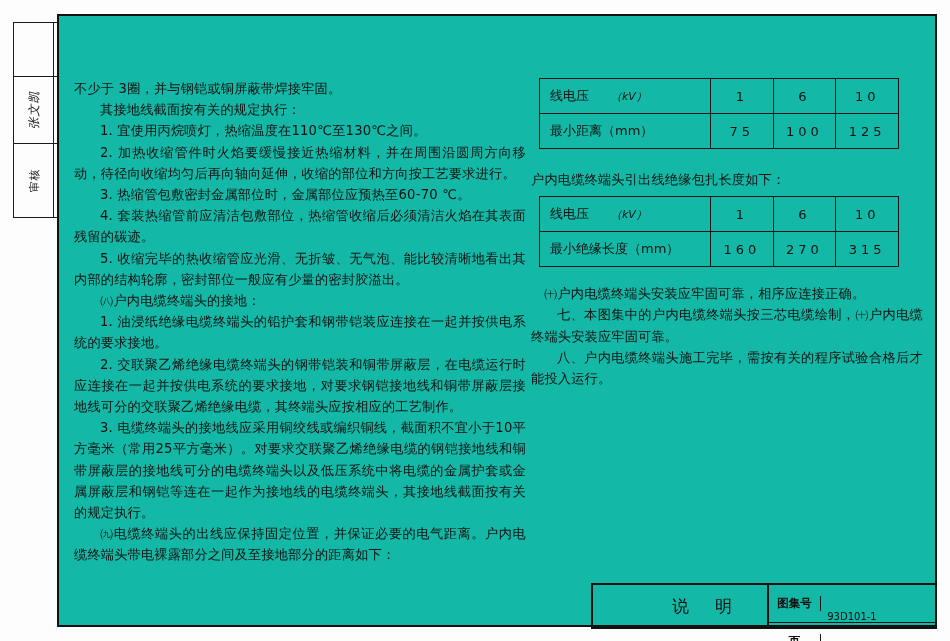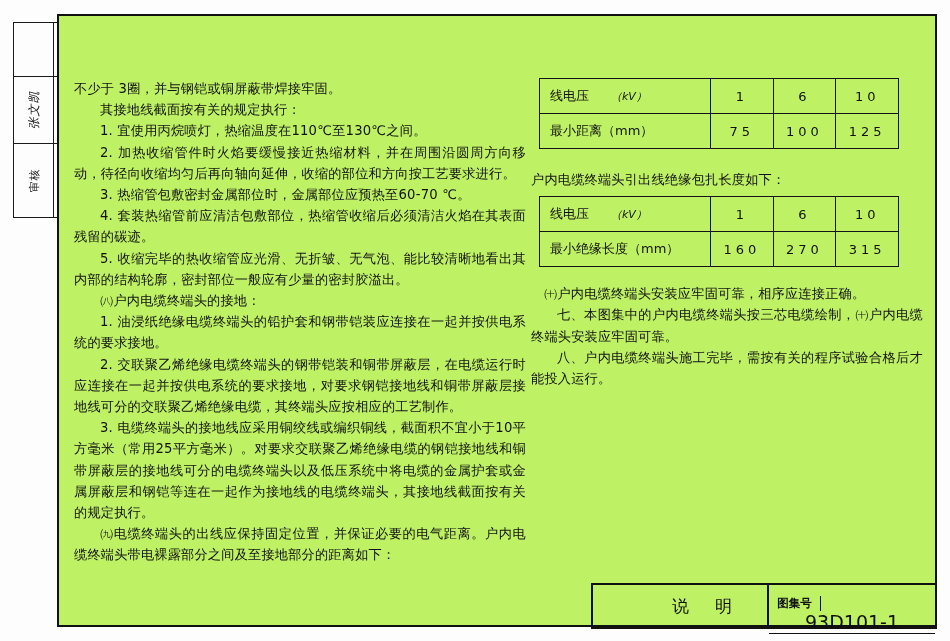--- a/index.html
+++ b/index.html
@@ -72,21 +72,21 @@
 
   
   .frame {
     position: absolute;
     left: 57px;
     top: 14px;
     width: 880px;
     height: 613px;
     border: 2px solid #111111;
     box-sizing: border-box;
-    background: #bef264;
+    background: #14b8a6;
   }
 
   
   .content {
     position: absolute;
     left: 0;
     top: 0;
     width: 100%;
     height: 100%;
   }
@@ -193,21 +193,21 @@
     justify-content: center;
     font-size: 11.5px;
     font-weight: bold;
     color: #0e0e0e;
   }
   .tb-val {
     flex: 1 1 auto;
     display: flex;
     align-items: center;
     justify-content: center;
-    font-size: 19px;
+    font-size: 10px;
     color: #0e0e0e;
     font-family: "DejaVu Sans", sans-serif;
   }
   .tb-val.page { font-size: 15px; font-family: "DejaVu Serif", serif; }
 </style>
 </head>
 <body>
 
 <div id="page">
 

